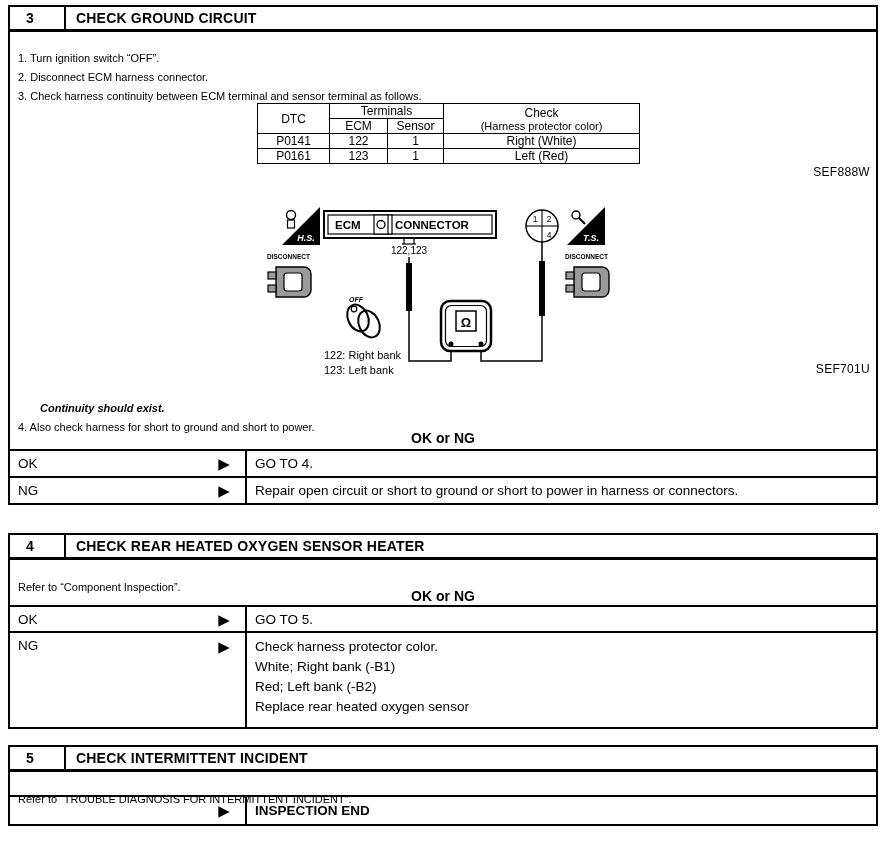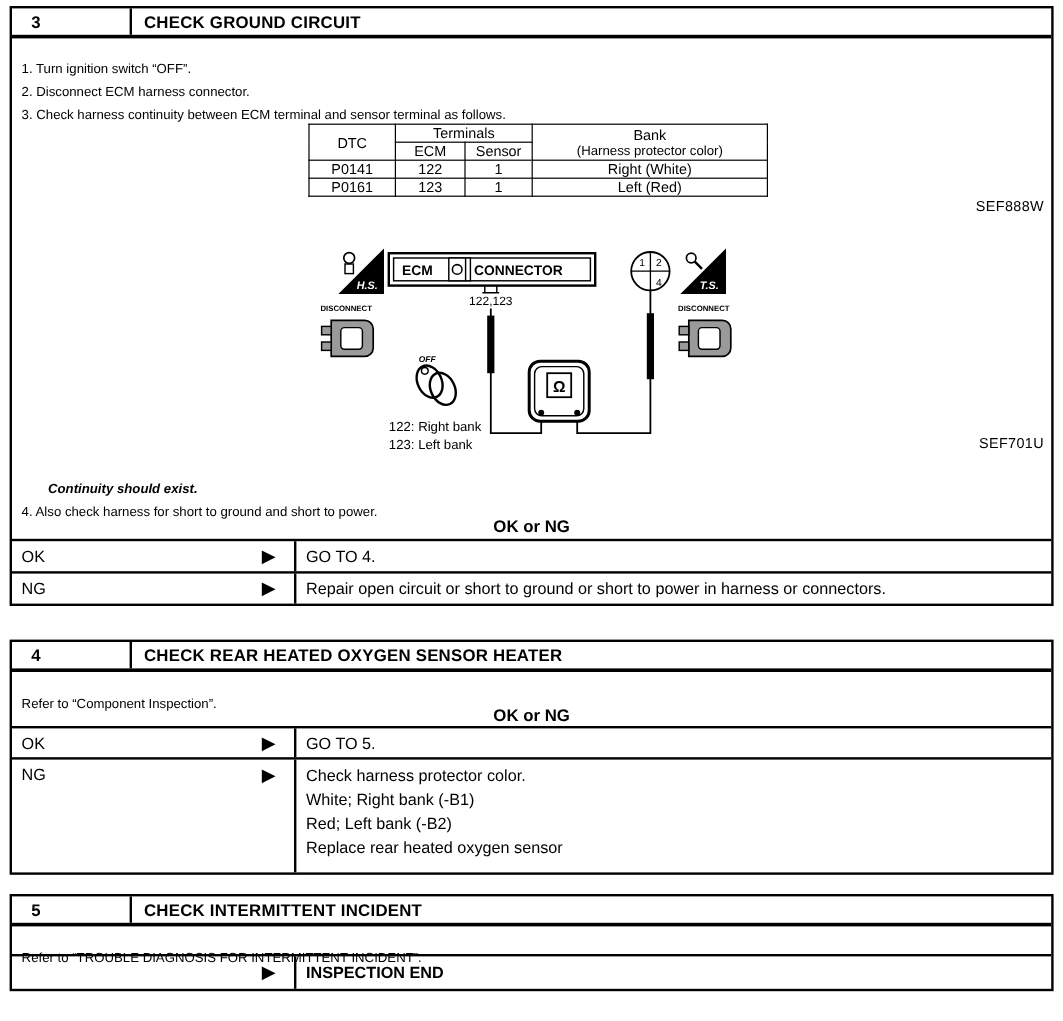--- a/index.html
+++ b/index.html
@@ -3,21 +3,21 @@
 <meta charset="utf-8">
 <style>
   * { margin:0; padding:0; box-sizing:border-box; }
   html,body { background:#fff; }
   body { font-family:"Liberation Sans", sans-serif; color:#000; }
   .page { position:relative; width:886px; height:851px; background:#fff; overflow:hidden; }
 
   .box { position:absolute; left:8px; width:870px; border:2px solid #000; background:#fff; }
   .box-header { display:flex; align-items:stretch; height:25px; border-bottom:3px solid #000; font-weight:bold; font-size:14px; }
   .box-num { width:54px; display:flex; align-items:center; padding-left:16px; }
-  .box-title { flex:1; border-left:2px solid #000; display:flex; align-items:center; padding-left:10px; letter-spacing:0.2px;margin-left:44px; }
+  .box-title { flex:1; border-left:2px solid #000; display:flex; align-items:center; padding-left:10px; letter-spacing:0.2px; }
 
   .abs { position:absolute; }
   .body-text { font-size:11px; line-height:19px;margin-top:12px; }
   .steps { top:30px; left:8px; }
   .fig-ref { right:6px; font-size:12px; letter-spacing:0.3px; }
 
   table.dtc { border-collapse:collapse; font-size:12px; text-align:center; }
   table.dtc td, table.dtc th { border:1px solid #000; font-weight:normal; padding:0 3px; }
   table.dtc .c-dtc { width:72px; }
   table.dtc .c-ecm { width:58px; }
@@ -61,21 +61,21 @@
       <div>2. Disconnect ECM harness connector.</div>
       <div>3. Check harness continuity between ECM terminal and sensor terminal as follows.</div>
     </div>
 
     <table class="dtc abs" style="top:96px; left:247px;">
       <tbody>
           <tr class="hrow">
         <td rowspan="2" class="c-dtc">DTC</td>
         <td colspan="2">Terminals</td>
         <td rowspan="2" class="c-bank">
-          <div>Bank</div>
+          <div>Check</div>
           <div class="small">(Harness protector color)</div>
         </td>
       </tr>
       <tr class="hrow">
         <td class="c-ecm">ECM</td>
         <td class="c-sensor">Sensor</td>
       </tr>
       <tr class="drow">
         <td>P0141</td>
         <td>122</td>

